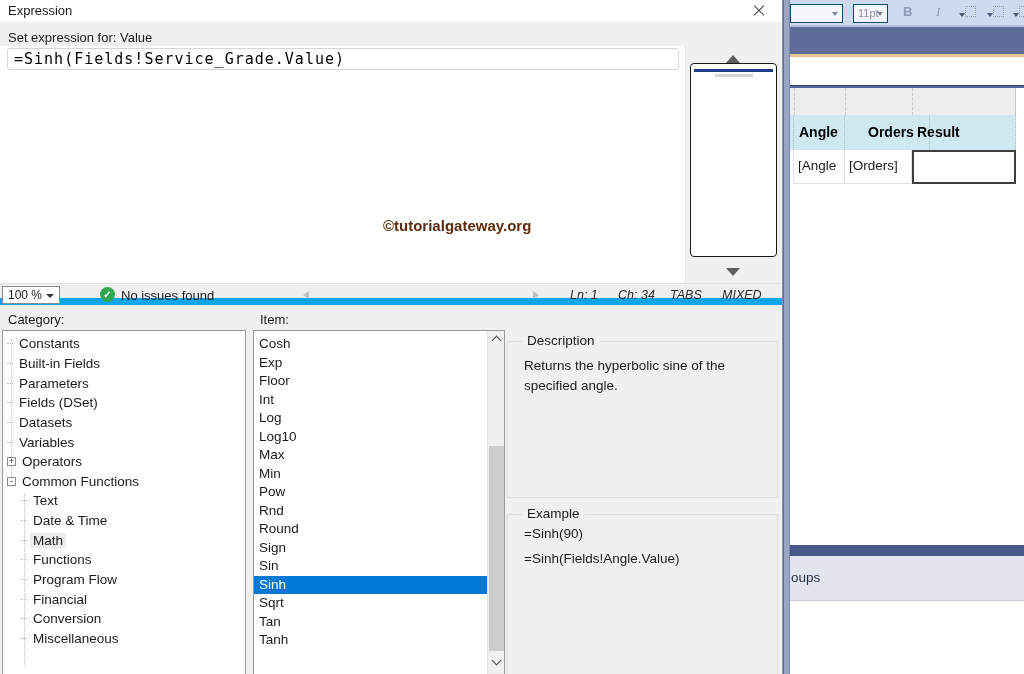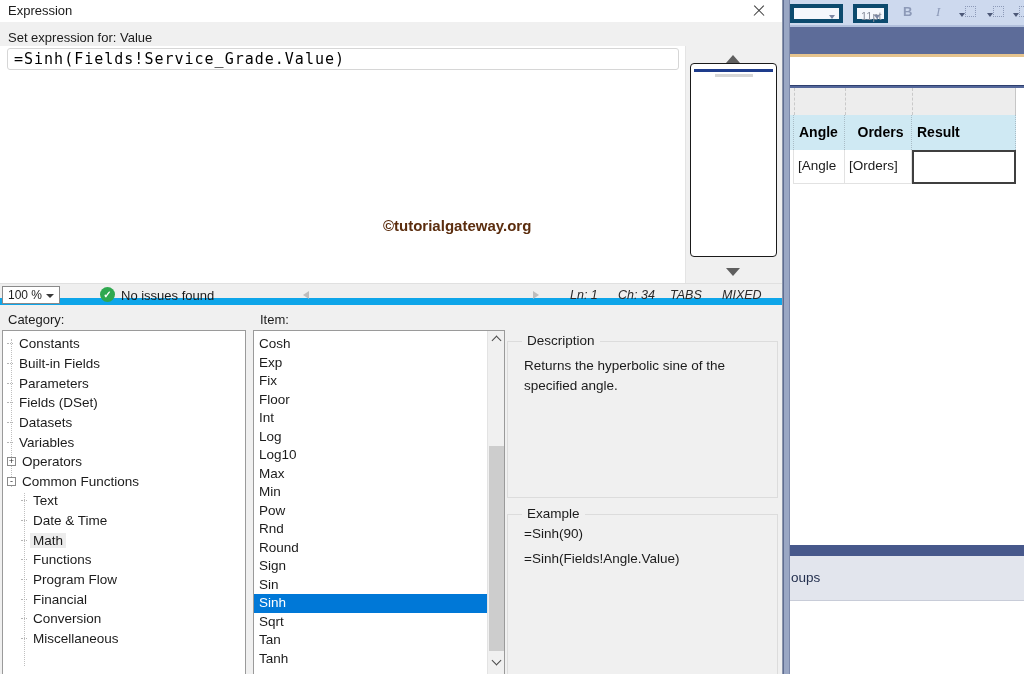--- a/index.html
+++ b/index.html
@@ -3,21 +3,21 @@
 <meta charset="utf-8">
 <style>
   html,body{margin:0;padding:0;background:#fff;}
   #app{position:relative;width:1024px;height:674px;overflow:hidden;
        font-family:"Liberation Sans",sans-serif;color:#1b1b1b;background:#fff;}
   #app *{box-sizing:border-box;}
   .abs{position:absolute;}
 
   
   .bg-toolbar{left:790px;top:0;width:234px;height:27px;background:#cdd9ee;border-bottom:2px solid #b2c0dd;}
-  .combo{position:absolute;top:4px;height:19px;background:#f5f7fc;border:4px solid #0c4a6e;color:#8a8f9c;font-size:11px;line-height:17px;padding-left:4px;}
+  .combo{position:absolute;top:4px;height:19px;background:#f5f7fc;border:1px solid #0c4a6e;color:#8a8f9c;font-size:11px;line-height:17px;padding-left:4px;}
   .combo .ca{position:absolute;right:4px;top:7px;width:0;height:0;border-left:3.5px solid transparent;border-right:3.5px solid transparent;border-top:4px solid #7c87a3;}
   .tbtn{position:absolute;top:4px;font-size:13px;color:#8d9ab8;}
   .dicon{position:absolute;top:6px;width:11px;height:11px;border:1px dotted #8d9ab8;}
   .dicon .ca{position:absolute;left:-7px;bottom:-1px;width:0;height:0;border-left:3px solid transparent;border-right:3px solid transparent;border-top:4px solid #4c5877;}
   .bg-darkband{left:790px;top:27px;width:234px;height:27px;background:#5d6c99;}
   .bg-tanline{left:790px;top:54px;width:234px;height:3px;background:#e6c48e;}
   .bg-white1{left:790px;top:57px;width:234px;height:28px;background:#fff;}
   .bg-tableline{left:790px;top:85px;width:234px;height:3px;background:#54679a;border-top:1px solid #2e3f6e;}
   .bg-ruler{left:790px;top:88px;width:226px;height:27px;background:#ededed;border-right:1px solid #c6c6c6;}
   .rdiv{position:absolute;top:0;width:0;height:27px;border-left:1px dashed #c9c9c9;}
@@ -116,21 +116,21 @@
   <div class="abs bg-white1"></div>
   <div class="abs bg-tableline"></div>
   <div class="abs bg-ruler">
     <span class="rdiv" style="left:4px;"></span>
     <span class="rdiv" style="left:55px;"></span>
     <span class="rdiv" style="left:122px;"></span>
   </div>
   <div class="abs bg-thead" id="bg-thead">
     <span class="sliver"></span>
   <span class="hcell" style="left: 4px; width: 51px;">Angle</span>
-      <span class="hcell" style="left: 55px; width: 67px; text-align: center;">Orders</span>
+      <span class="hcell" style="left: 73px; width: 67px;">Orders</span>
       <span class="hcell" style="left: 122px; width: 104px;">Result</span>
     </div>
   <div class="abs bg-trow" id="bg-trow">
     <span class="sliver" style="border-right:1px solid #e2e2e2;"></span>
   <span class="dcell" style="left: 4px; width: 51px;">[Angle</span>
       <span class="dcell" style="left: 55px; width: 67px;">[Orders]</span>
       <span class="dcell selcell" style="left: 122px; width: 104px;"></span>
     </div>
   <div class="abs bg-darkbar2"></div>
   <div class="abs bg-grouppanel">
@@ -244,21 +244,20 @@
             <span class="dash"></span>
             <span class="tlabel">Miscellaneous</span>
           </div>
         </div>
     </div>
 
     <div class="itembox">
       <div class="ilist" id="item-list" style="padding-top:4px;">
           <div class="irow">Cosh</div>
           <div class="irow">Exp</div>
-          <div class="irow">Fix</div>
           <div class="irow">Floor</div>
           <div class="irow">Int</div>
           <div class="irow">Log</div>
           <div class="irow">Log10</div>
           <div class="irow">Max</div>
           <div class="irow">Min</div>
           <div class="irow">Pow</div>
           <div class="irow">Rnd</div>
           <div class="irow">Round</div>
           <div class="irow">Sign</div>

